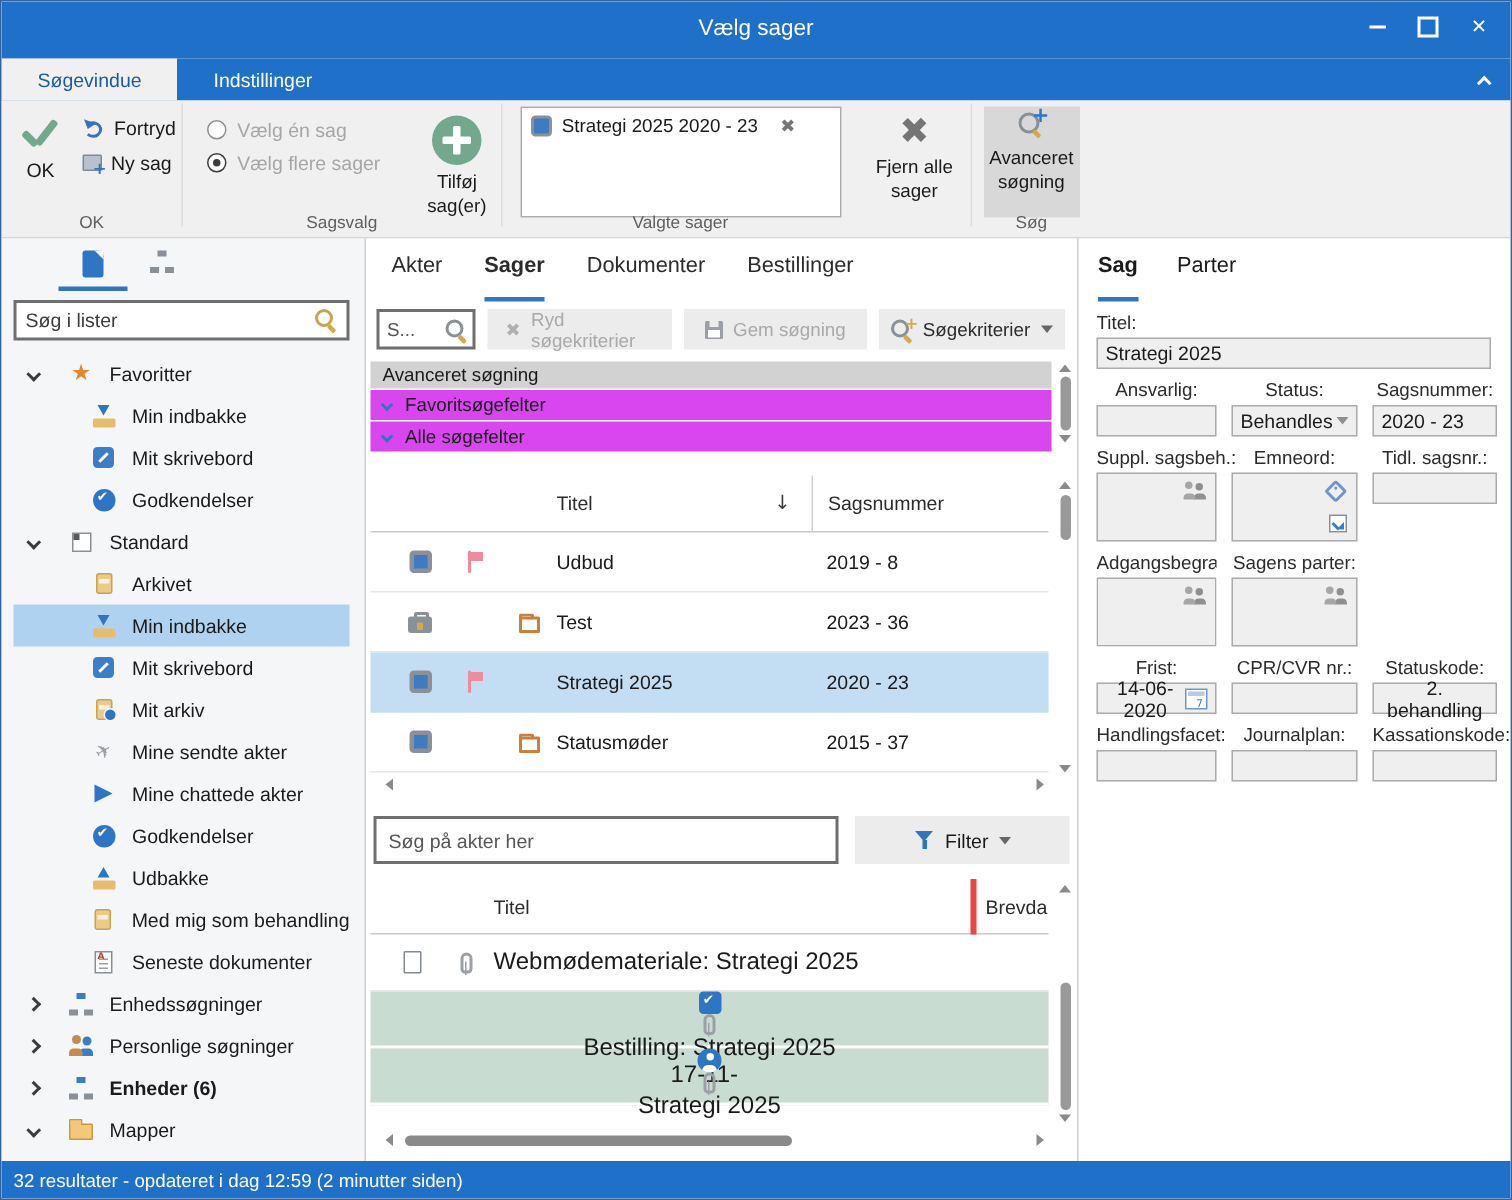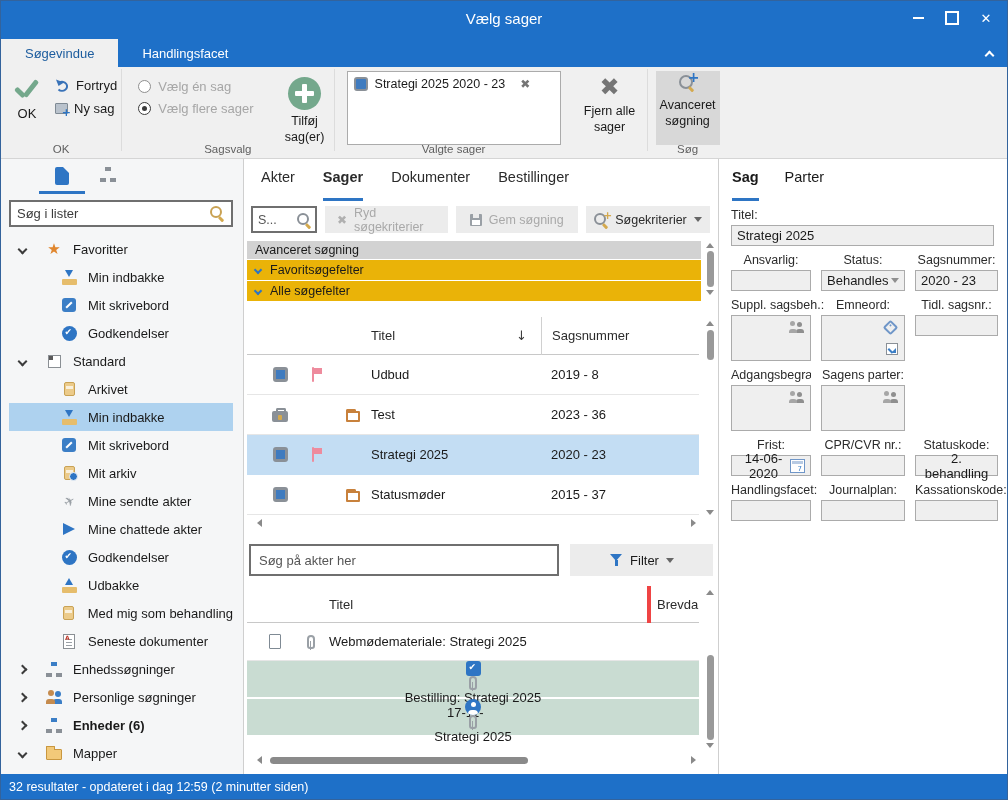--- a/index.html
+++ b/index.html
@@ -142,21 +142,21 @@
   .minisearch .i-mag{margin-left:auto;width:13px;height:13px;}
   .tbtn{background:#ececec;display:flex;align-items:center;justify-content:center;gap:7px;font-size:12.5px;padding:0 12px;color:#2b2b2b;}
   .tbtn.disabled{color:#a9a9a9;}
   .tbtn.grow{flex:1;}
   .dd{width:0;height:0;border-left:4px solid transparent;border-right:4px solid transparent;border-top:5px solid #666;display:inline-block;}
   .i-save{width:12px;height:12px;background:#9aa0a6;border-radius:1px;}
   .i-save::before{content:"";position:absolute;top:0;left:3px;width:6px;height:4px;background:#ececec;}
   .i-save::after{content:"";position:absolute;bottom:1px;left:2px;width:8px;height:5px;background:#fff;}
   .accordion{position:absolute;left:2px;top:82px;width:454px;}
   .acc-h{height:18px;background:#d2d2d2;display:flex;align-items:center;padding-left:8px;font-size:12.5px;margin-bottom:1px;}
-  .acc-r{height:20px;background:#eab308;display:flex;align-items:center;gap:9px;padding-left:8px;font-size:12.5px;margin-bottom:1px;}
+  .acc-r{height:20px;background:#d946ef;display:flex;align-items:center;gap:9px;padding-left:8px;font-size:12.5px;margin-bottom:1px;}
   .vs{position:absolute;width:12px;display:flex;flex-direction:column;align-items:center;}
   .sa{width:0;height:0;border-left:4px solid transparent;border-right:4px solid transparent;}
   .sa.up{border-bottom:5px solid #8a8a8a;}
   .sa.down{border-top:5px solid #8a8a8a;}
   .sa.left{border-top:4px solid transparent;border-bottom:4px solid transparent;border-right:5px solid #8a8a8a;border-left:none;}
   .sa.right{border-top:4px solid transparent;border-bottom:4px solid transparent;border-left:5px solid #8a8a8a;border-right:none;}
   .thumb{width:7px;background:#999;border-radius:4px;}
   .hthumb{height:7px;background:#8a8a8a;border-radius:4px;}
   .cases{position:absolute;left:2px;top:158px;width:452px;}
   .thead{display:flex;align-items:center;height:38px;border-bottom:1px solid #c8c8c8;font-size:13px;color:#2b2b2b;}
@@ -187,21 +187,21 @@
   .i-funnel::before{content:"";position:absolute;top:1px;left:1px;border-left:6px solid transparent;border-right:6px solid transparent;border-top:7px solid #2e75c4;}
   .i-funnel::after{content:"";position:absolute;top:7px;left:5.5px;width:3px;height:6px;background:#2e75c4;}
   .records{position:absolute;left:2px;top:427px;width:452px;}
   .records .pad{width:10px;}
   .records .c1{width:36px;display:flex;justify-content:center;}
   .records .c2{width:36px;display:flex;justify-content:center;}
   .records .rtitle{flex:1;}
   .records .rdate{width:52px;}
   .records .thead{height:37px;}
   .records .thead .rdate{border-left:4px solid #ef4444;height:37px;display:flex;align-items:center;padding-left:6px;}
-  .rrow{display:flex;align-items:center;height:38px;font-size:13px;border-bottom:1px solid #e6e6e6;}
+  .rrow{display:flex;align-items:center;height:38px;font-size:16px;border-bottom:1px solid #e6e6e6;}
   .rrow.green{background:#c9dcd2;border-bottom:2px solid #fff;flex-direction:column;}
   .i-doc-page{width:12px;height:15px;background:#fff;border:1px solid #7f8a94;border-radius:1px;}
   .i-clip{width:8px;height:14px;border:2px solid #9aa0a6;border-radius:4px 4px 3px 3px;}
   .i-clip::before{content:"";position:absolute;left:1px;top:4px;width:1px;height:9px;background:#9aa0a6;}
   .i-checkbox{width:15px;height:15px;background:#2e75c4;border-radius:3px;}
   .i-checkbox::before{content:"✔";color:#fff;font-size:9px;position:absolute;left:3px;top:1px;}
   .i-person-circle{width:16px;height:16px;background:#2e75c4;border-radius:50%;overflow:hidden;}
   .i-person-circle::before{content:"";position:absolute;top:3px;left:5.5px;width:5px;height:5px;background:#fff;border-radius:50%;}
   .i-person-circle::after{content:"";position:absolute;bottom:-1px;left:3px;width:10px;height:6px;background:#fff;border-radius:4px 4px 0 0;}
 
@@ -234,21 +234,21 @@
     <div class="title">Vælg sager</div>
     <div class="winctrls">
       <span class="wbtn glyph-min"></span>
       <span class="wbtn glyph-max"></span>
       <span class="wbtn glyph-close"></span>
     </div>
   </div>
 
   <div class="tabrow">
     <div class="rtab active">Søgevindue</div>
-    <div class="rtab">Handlingsfacet</div>
+    <div class="rtab">Indstillinger</div>
     <div class="collapse">
         <span class="chev up"></span>
       </div>
   </div>
 
   <div class="ribbon">
     <div class="rgroup">
       <div class="gbody">
         <div class="btn-ok">
           <span class="ico i-check"></span>

